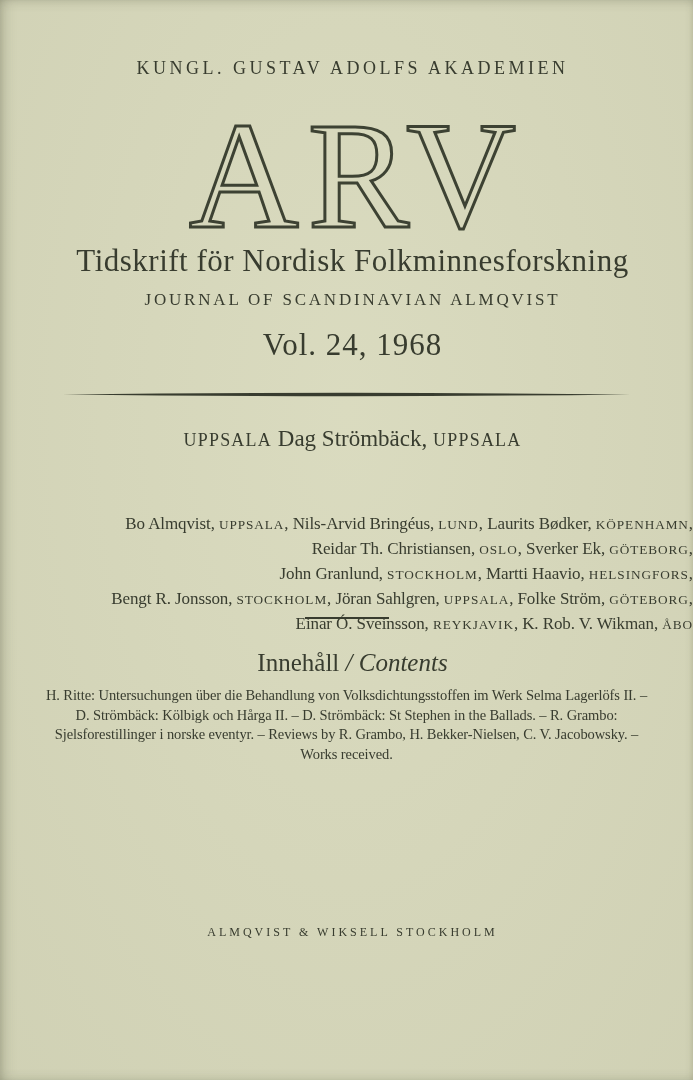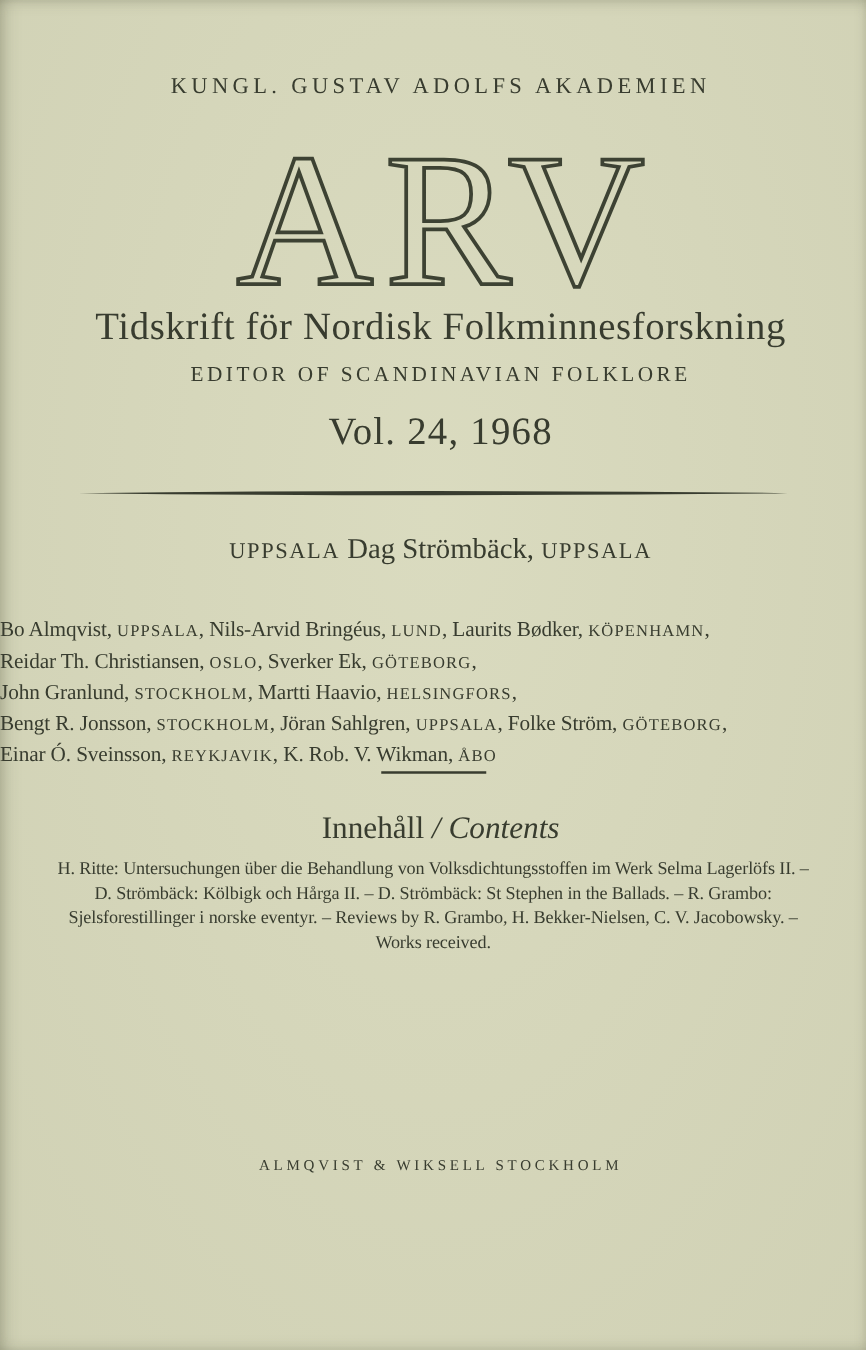--- a/index.html
+++ b/index.html
@@ -29,21 +29,21 @@
     letter-spacing:.06em;padding-left:.06em;
     color:transparent;
     -webkit-text-stroke:3px #3d4233;
   }
   .subtitle-sv{top:243px;font-size:31px;letter-spacing:.5px;}
   .subtitle-en{top:290px;font-size:17px;letter-spacing:2.8px;}
   .volume{top:327px;font-size:31px;letter-spacing:1px;}
   .rule-long{position:absolute;top:392px;left:63px;width:567px;height:5px;}
   .editor-line{top:426px;font-size:23px;}
   .collab-intro{top:457px;font-size:22px;}
-  .collaborators{position:absolute;top:492px;left:0;right:0;text-align:left;}
+  .collaborators{position:absolute;top:512px;left:0;right:0;text-align:right;}
   .collab-line{font-size:17px;line-height:24px;white-space:nowrap;letter-spacing:-0.1px;}
   .sc{font-size:.78em;letter-spacing:.07em;}
   .it{font-style:italic;}
   .rule-short{position:absolute;top:617px;left:50%;width:84px;margin-left:-42px;border-top:2px solid #383c2f;}
   .contents-heading{top:649px;font-size:25px;}
   .contents-summary{
     position:absolute;top:686px;left:50%;width:612px;margin-left:-306px;
     font-size:14.5px;line-height:19.5px;text-align:center;letter-spacing:-0.1px;
   }
   .publisher{top:925px;font-size:12px;letter-spacing:3px;}
@@ -52,21 +52,21 @@
 <body>
 
 <div class="page">
 
   <div class="line academy">KUNGL. GUSTAV ADOLFS AKADEMIEN</div>
 
   <div class="line arv">ARV</div>
 
   <div class="line subtitle-sv">Tidskrift för Nordisk Folkminnesforskning</div>
 
-  <div class="line subtitle-en">EDITOR OF SCANDINAVIAN FOLKLORE</div>
+  <div class="line subtitle-en">JOURNAL OF SCANDINAVIAN ALMQVIST</div>
 
   <div class="line volume">Vol. 24, 1968</div>
 
   <svg class="rule-long" viewBox="0 0 567 5" preserveAspectRatio="none">
     <path d="M0,2.5 Q283,-0.8 567,2.5 Q283,5.8 0,2.5 Z" fill="#383c2f"></path>
   </svg>
 
   <div class="line editor-line"><span class="sc">UPPSALA</span><span> Dag Strömbäck, </span><span class="sc">UPPSALA</span></div>
 
 

